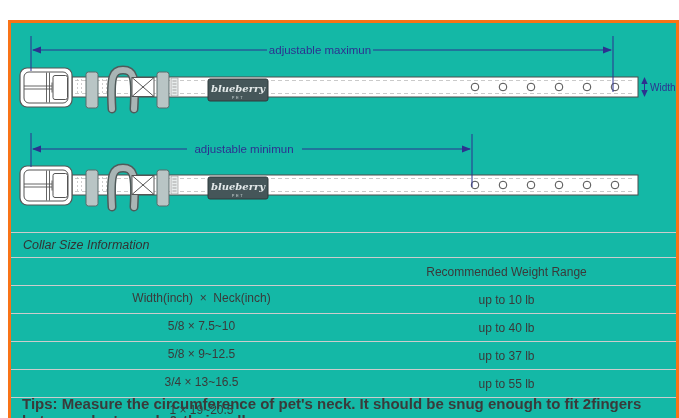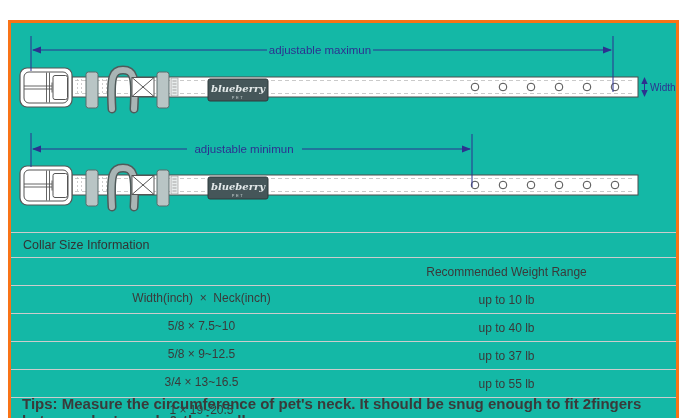--- a/index.html
+++ b/index.html
@@ -4,21 +4,21 @@
 <style>
   html,body{margin:0;padding:0;background:#ffffff;}
   body{font-family:"Liberation Sans", sans-serif; color:#3c3c3c;}
   .page{position:relative;width:679px;height:418px;background:#fff;overflow:hidden;}
   .frame{position:absolute;left:8px;top:20px;width:665px;height:402px;border:3px solid #f97316;background:#14b8a6;}
   .diagram{position:absolute;left:0;top:0;}
   
   .sizetable{position:absolute;left:0;top:209px;width:665px;}
   .trow{display:flex;box-sizing:border-box;border-top:1px solid #cccccc;align-items:stretch;font-size:12px;color:#3a3a3a;}
   .trow-title{height:25px;}
-  .trow-title .cell-full{display:flex;align-items:center;padding-left:12px;font-size:12.5px;color:#333;width:100%;}
+  .trow-title .cell-full{display:flex;align-items:center;padding-left:12px;font-size:12.5px;color:#333;width:100%;font-style:italic;}
   .trow-std{height:28px;}
   .c1{width:382px;box-sizing:border-box;border-right:1px solid #cccccc;display:flex;align-items:center;justify-content:center;margin-top:40px;}
   .c2{flex:1;display:flex;align-items:center;justify-content:center;padding-right:56px;box-sizing:border-box;text-align:center;}
   .pre{white-space:pre;}
   .trow-tips{height:29px;}
   .trow-tips .cell-full{display:flex;align-items:center;padding-left:11px;font-size:15px;color:#3a3a3a;width:100%;font-weight:bold;}
 </style>
 </head>
 <body>
 

